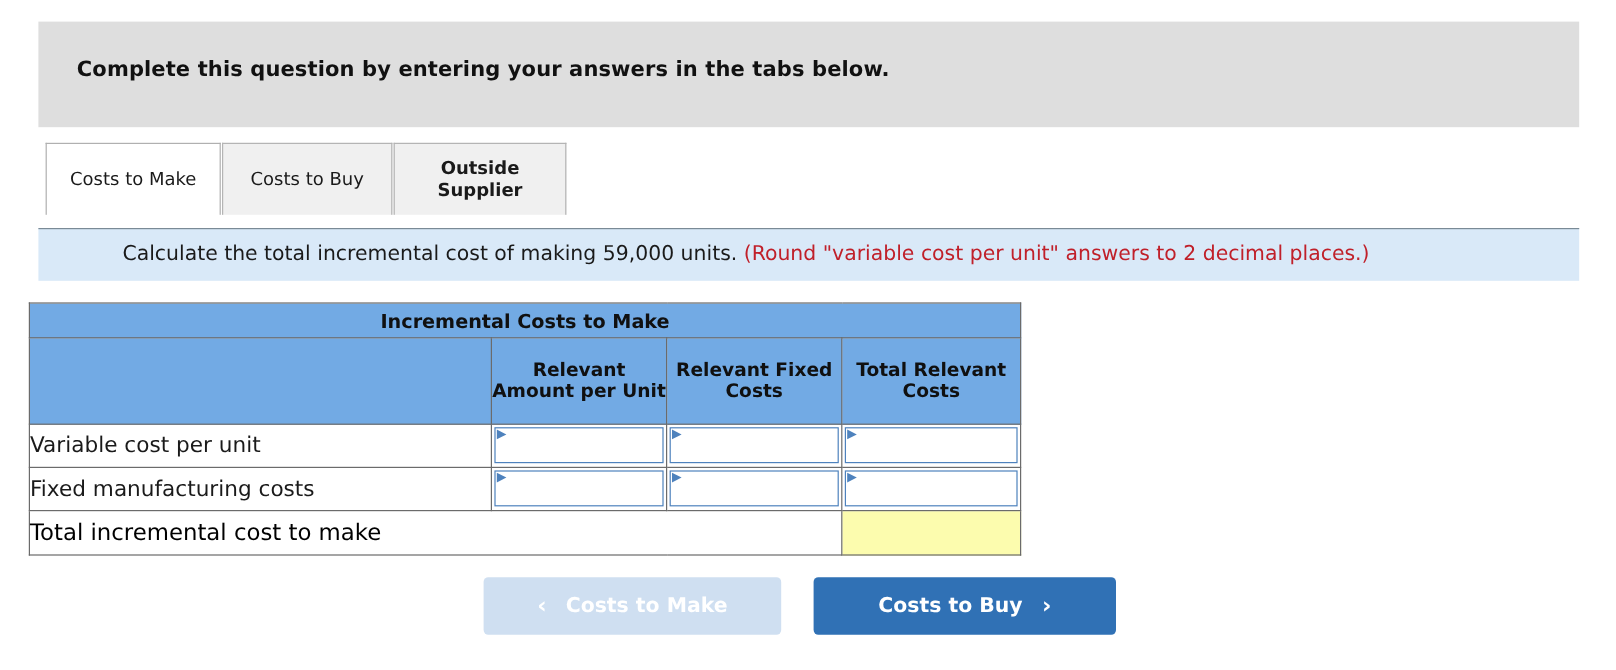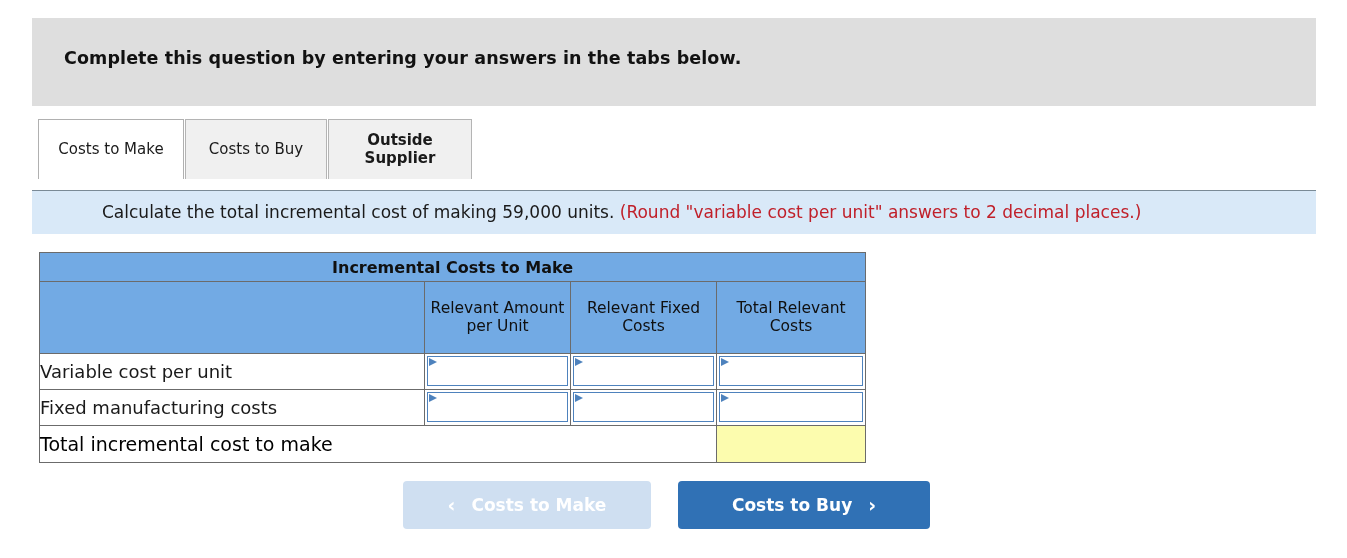--- a/index.html
+++ b/index.html
@@ -95,21 +95,21 @@
     white-space: nowrap;
     margin-left: 32px;
   }
   .infobar-note {
     color: #c0202a;
   }
 
   
   .sheet {
     position: absolute;
-    left: 39px;
+    left: 24px;
     top: 252px;
     width: 826px;
     border-collapse: collapse;
     table-layout: fixed;
     font-size: 15px;
     padding-left: 35px;
   }
   .sheet td {
     border: 1px solid #6b6b6b;
     padding: 0;
@@ -127,21 +127,21 @@
     color: #101010;
     font-weight: bold;
     font-size: 16px;
     text-align: center;
     height: 29px;
     border-color: #5d96cf;
   }
   .head-cell {
     background: #72aae4;
     color: #101010;
-    font-weight: normal;
+    font-weight: bold;
     font-size: 15.5px;
     text-align: center;
     line-height: 1.12;
     height: 72px;
     border-color: #5d96cf;
     padding: 2px 3px;
   }
   .head-blank {
     background: #72aae4;
     border-color: #5d96cf;

